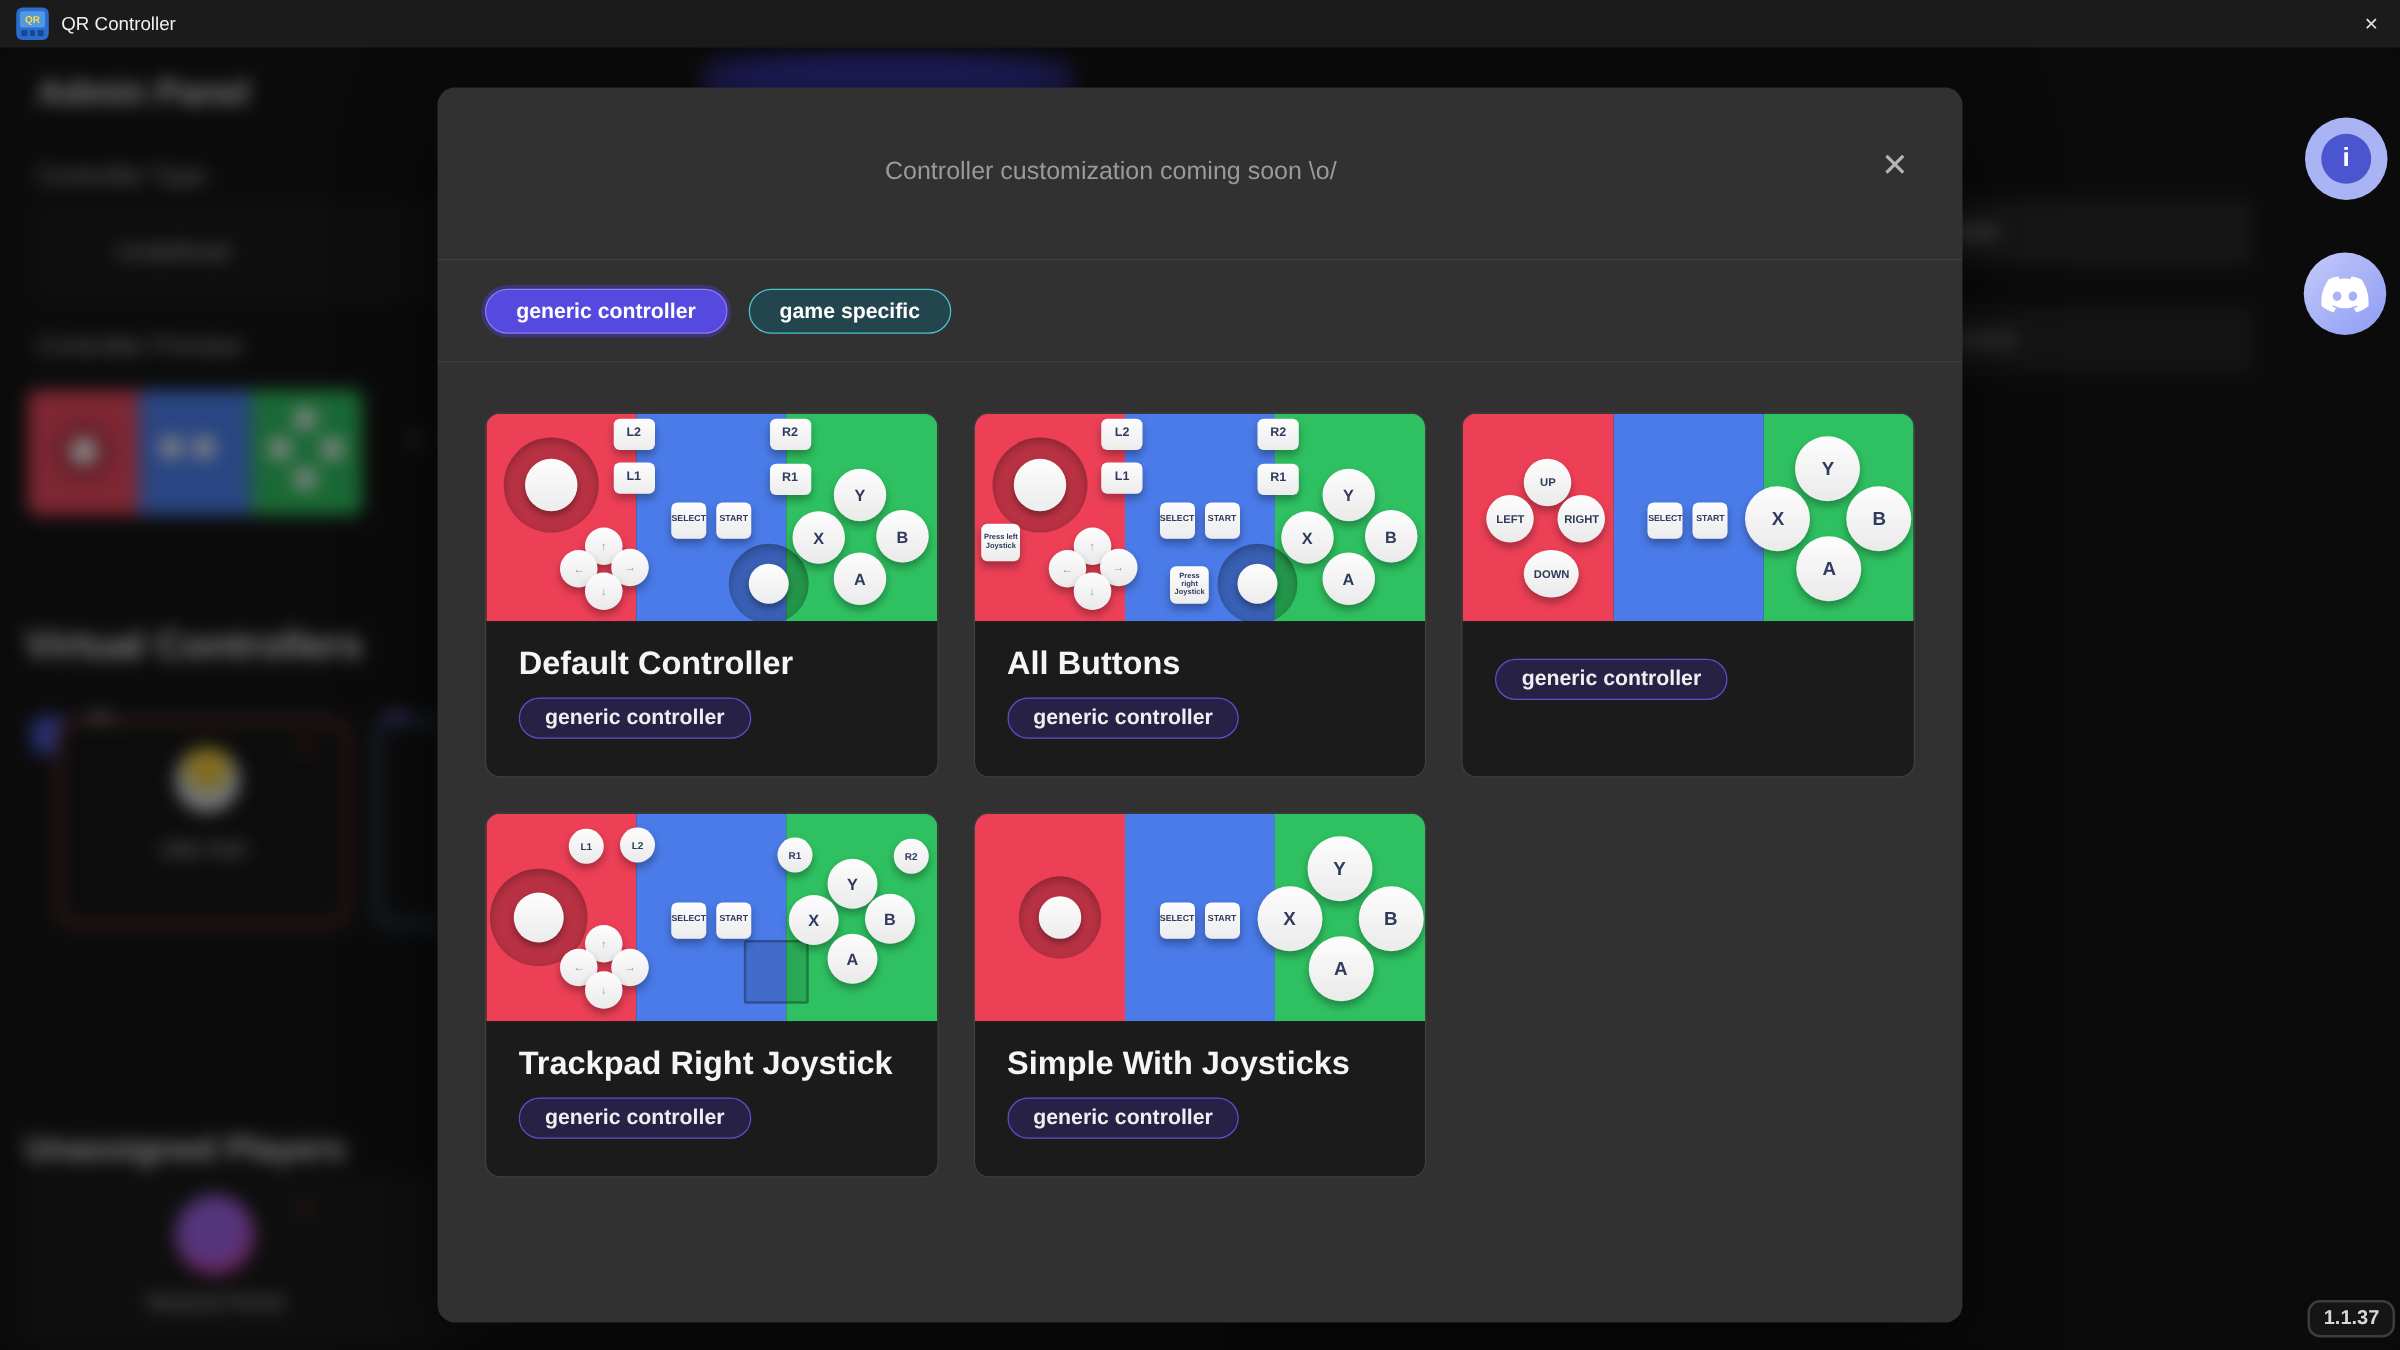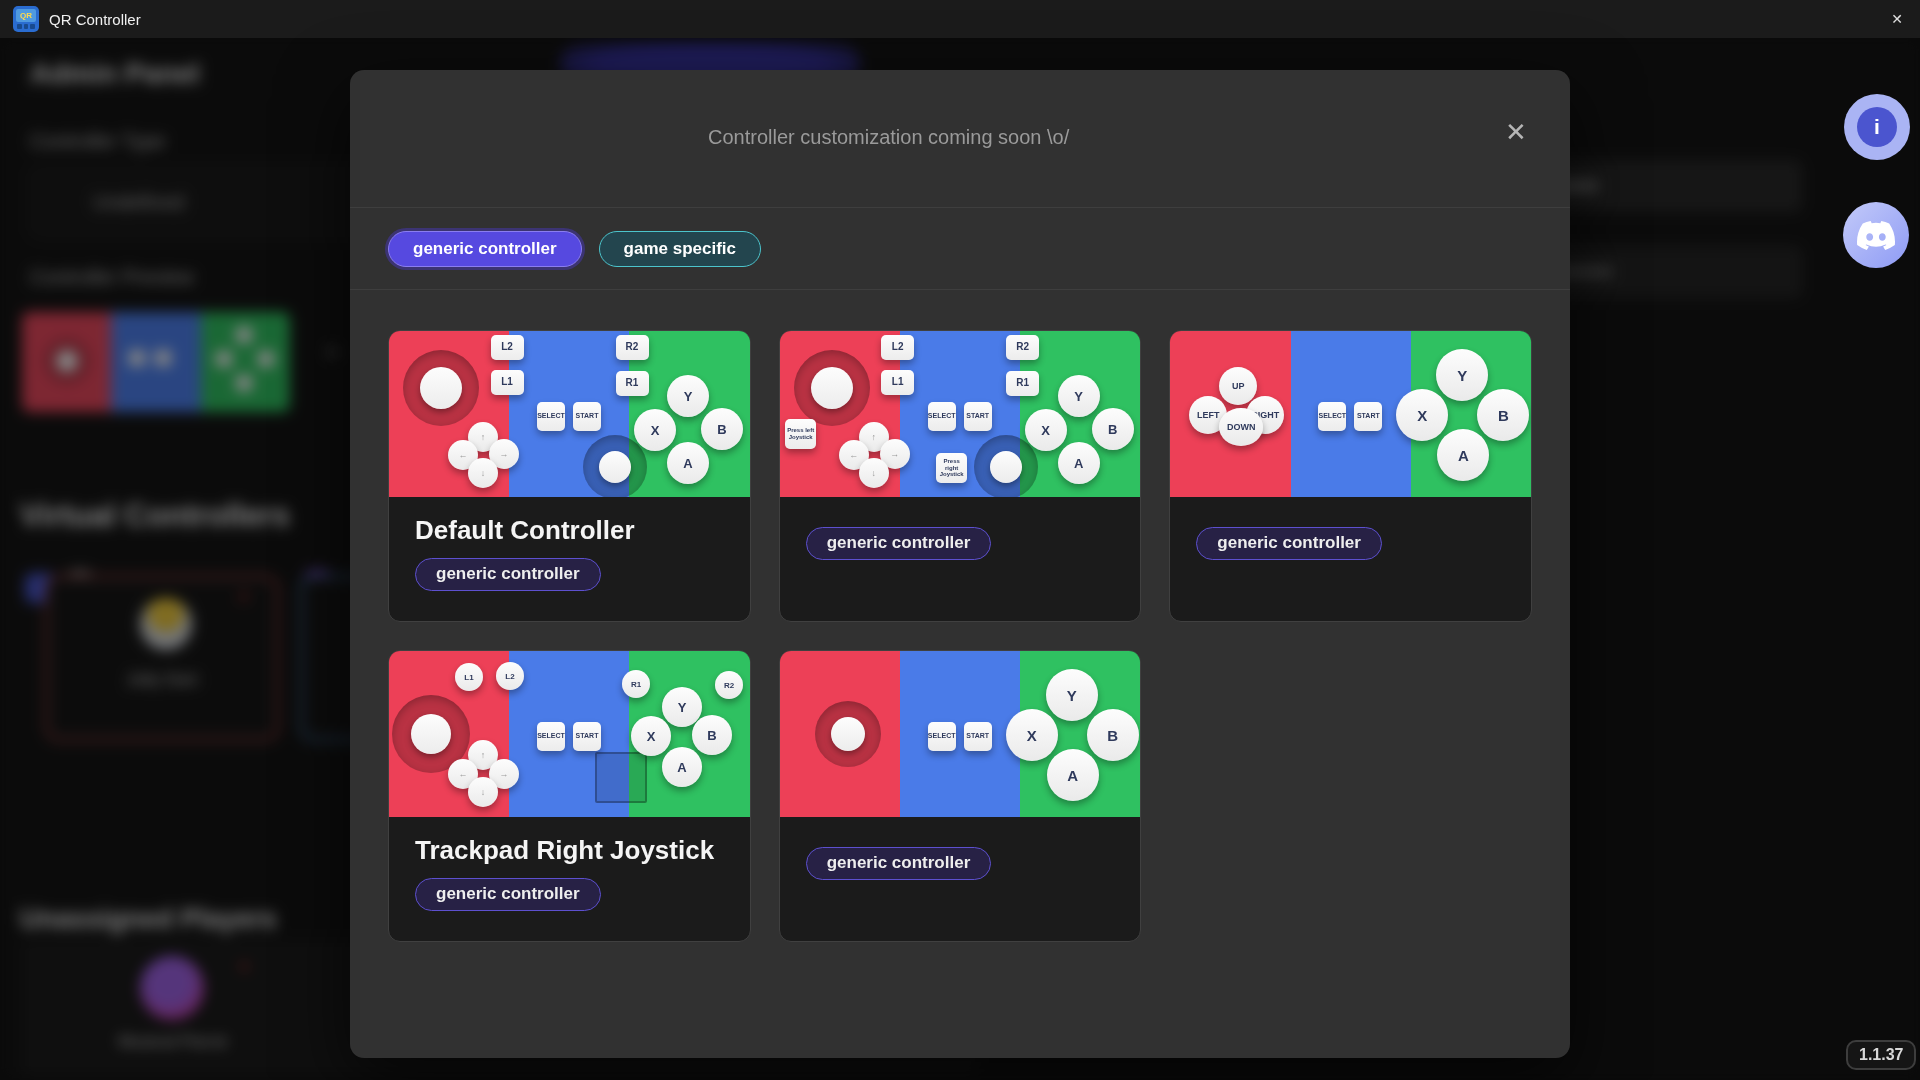--- a/index.html
+++ b/index.html
@@ -215,31 +215,31 @@
           <div class="pv-stick" style="left: 194px; top: 104px; width: 64px; height: 64px;">
             <div class="pv-stick-inner" style="width: 32px; height: 32px;"></div>
           </div>
           <div class="pv-sq" style="left: 226.5px; top: 3.5px; width: 33px; height: 25px; font-size: 10px;">R2</div>
           <div class="pv-sq" style="left: 226.5px; top: 39.5px; width: 33px; height: 25px; font-size: 10px;">R1</div>
           <div class="pv-btn" style="left: 278px; top: 44px; width: 42px; height: 42px; font-size: 13px;">Y</div>
           <div class="pv-btn" style="left: 245px; top: 78px; width: 42px; height: 42px; font-size: 13px;">X</div>
           <div class="pv-btn" style="left: 312px; top: 77px; width: 42px; height: 42px; font-size: 13px;">B</div>
           <div class="pv-btn" style="left: 278px; top: 111px; width: 42px; height: 42px; font-size: 13px;">A</div>
         </div>
-        <div class="card-info"><span class="card-tag">generic controller</span></div>
+        <div class="card-info"><div class="card-title">All Buttons</div><span class="card-tag">generic controller</span></div>
       </div>
       <div class="card">
         <div class="preview">
           <div class="col col-red"></div>
           <div class="col col-blue"></div>
           <div class="col col-green"></div>
           <div class="pv-btn" style="left: 49px; top: 36px; width: 38px; height: 38px; font-size: 9px; text-align: right;">UP</div>
           <div class="pv-btn" style="left: 19px; top: 65px; width: 38px; height: 38px; font-size: 9px;">LEFT</div>
           <div class="pv-btn" style="left: 76px; top: 65px; width: 38px; height: 38px; font-size: 9px;">RIGHT</div>
-          <div class="pv-btn" style="left: 49px; top: 77px; width: 44px; height: 38px; font-size: 9px;">DOWN</div>
+          <div class="pv-btn" style="left: 49px; top: 109px; width: 44px; height: 38px; font-size: 9px;">DOWN</div>
           <div class="pv-sq" style="left: 148px; top: 70.5px; width: 28px; height: 29px; font-size: 7px;">SELECT</div>
           <div class="pv-sq" style="left: 184px; top: 70.5px; width: 28px; height: 29px; font-size: 7px;">START</div>
           <div class="pv-btn" style="left: 266px; top: 18px; width: 52px; height: 52px; font-size: 15px;">Y</div>
           <div class="pv-btn" style="left: 226px; top: 58px; width: 52px; height: 52px; font-size: 15px;">X</div>
           <div class="pv-btn" style="left: 307px; top: 58px; width: 52px; height: 52px; font-size: 15px;">B</div>
           <div class="pv-btn" style="left: 267px; top: 98px; width: 52px; height: 52px; font-size: 15px;">A</div>
         </div>
         <div class="card-info"><span class="card-tag">generic controller</span></div>
       </div>
       <div class="card">
@@ -276,21 +276,21 @@
           <div class="pv-stick" style="left: 35px; top: 50px; width: 66px; height: 66px;">
             <div class="pv-stick-inner" style="width: 34px; height: 34px;"></div>
           </div>
           <div class="pv-sq" style="left: 148px; top: 70.5px; width: 28px; height: 29px; font-size: 7px;">SELECT</div>
           <div class="pv-sq" style="left: 184px; top: 70.5px; width: 28px; height: 29px; font-size: 7px;">START</div>
           <div class="pv-btn" style="left: 266px; top: 18px; width: 52px; height: 52px; font-size: 15px;">Y</div>
           <div class="pv-btn" style="left: 226px; top: 58px; width: 52px; height: 52px; font-size: 15px;">X</div>
           <div class="pv-btn" style="left: 307px; top: 58px; width: 52px; height: 52px; font-size: 15px;">B</div>
           <div class="pv-btn" style="left: 267px; top: 98px; width: 52px; height: 52px; font-size: 15px;">A</div>
         </div>
-        <div class="card-info"><span class="card-tag">generic controller</span></div>
+        <div class="card-info"><div class="card-title">Simple With Joysticks</div><span class="card-tag">generic controller</span></div>
       </div>
     </div>
 </div>
 
 <button class="fab fab-info">
   <span class="inner">i</span>
 </button>
 <button class="fab fab-discord">
   <svg width="38" height="29" viewBox="0 0 127.14 96.36" fill="#ffffff">
     <path d="M107.7,8.07A105.15,105.15,0,0,0,81.47,0a72.06,72.06,0,0,0-3.36,6.83A97.68,97.68,0,0,0,49,6.83,72.37,72.37,0,0,0,45.64,0,105.89,105.89,0,0,0,19.39,8.09C2.79,32.65-1.71,56.6.54,80.21h0A105.73,105.73,0,0,0,32.71,96.36,77.7,77.7,0,0,0,39.6,85.25a68.42,68.42,0,0,1-10.85-5.18c.91-.66,1.8-1.34,2.66-2a75.57,75.57,0,0,0,64.32,0c.87.71,1.76,1.39,2.66,2a68.68,68.68,0,0,1-10.87,5.19,77,77,0,0,0,6.89,11.1A105.25,105.25,0,0,0,126.6,80.22h0C129.24,52.84,122.09,29.11,107.7,8.07ZM42.45,65.69C36.18,65.69,31,60,31,53s5-12.74,11.43-12.74S54,46,53.89,53,48.84,65.69,42.45,65.69Zm42.24,0C78.41,65.69,73.25,60,73.25,53s5-12.74,11.44-12.74S96.23,46,96.12,53,91.08,65.69,84.69,65.69Z"></path>

